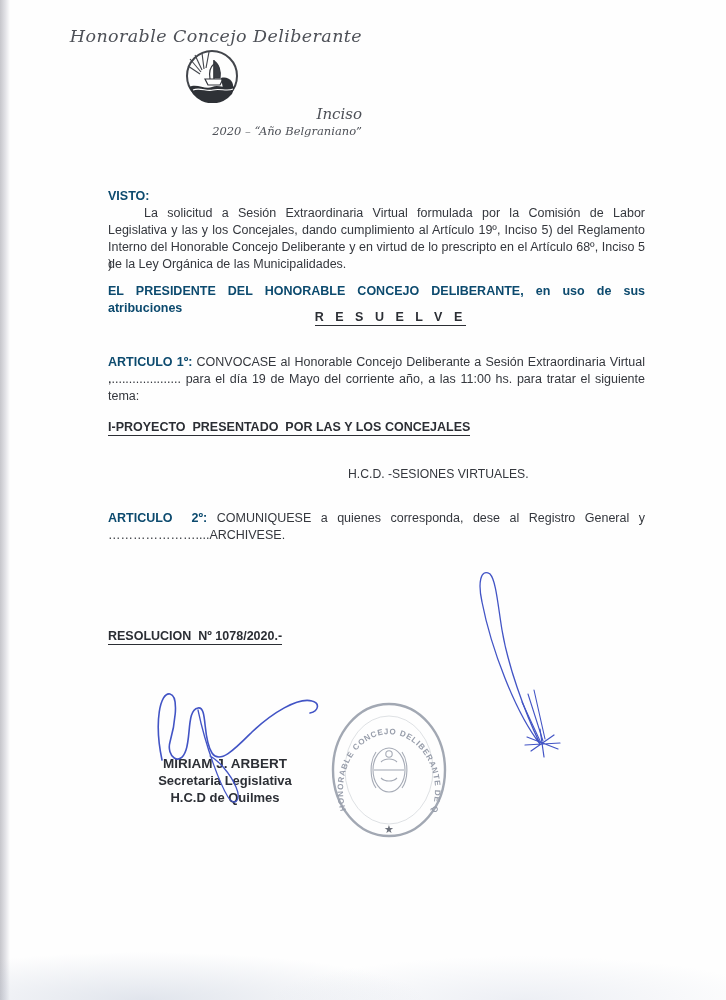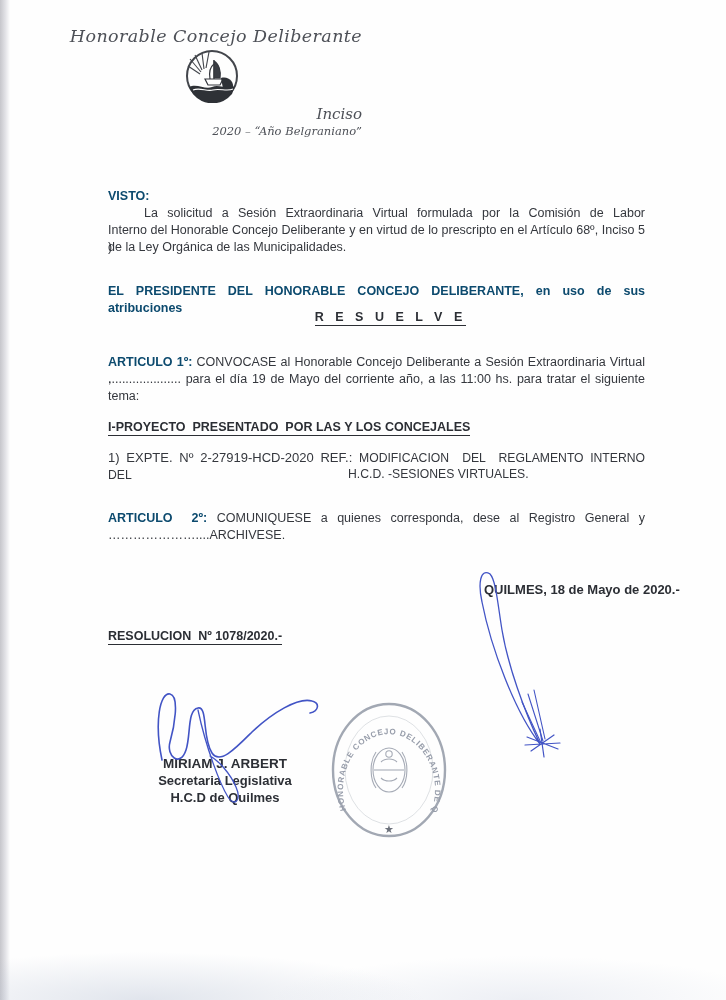--- a/index.html
+++ b/index.html
@@ -71,55 +71,52 @@
       <path d="M36 29 C 44 27 49 33 48 39 L 39 45 Z" fill="#2e3136"></path>
       <path d="M8 41 C 15 38 22 43 28 41 C 35 39 42 43 48 40" stroke="#ffffff" stroke-width="1.1" fill="none"></path>
     </svg>
     <div class="hdr-city">Inciso</div>
     <div class="hdr-motto">2020 – “Año Belgraniano”</div>
   </div>
 
   <div class="abs col line b" style="top:188px">VISTO:</div>
   <div class="abs col" style="top:205px">
     <div class="line jline indent1">La solicitud a Sesión Extraordinaria Virtual formulada por la Comisión de Labor</div>
+    <div class="line jline">Legislativa y las y los Concejales, dando cumplimiento al Artículo 19º, Inciso 5) del Reglamento</div>
     <div class="line jline">Interno del Honorable Concejo Deliberante y en virtud de lo prescripto en el Artículo 68º, Inciso 5 )</div>
     <div class="line">de la Ley Orgánica de las Municipalidades.</div>
   </div>
 
   <div class="abs col line jline b" style="top:283px">EL PRESIDENTE DEL HONORABLE CONCEJO DELIBERANTE, en uso de sus atribuciones</div>
   <div class="abs col resuelve-wrap" style="top:310px">
     <span class="resuelve">R E S U E L V E</span>
   </div>
 
   <div class="abs col" style="top:354px">
     <div class="line jline">
       <span class="b u">ARTICULO 1º:</span><span> CONVOCASE al Honorable Concejo Deliberante a Sesión Extraordinaria Virtual ,</span>
     </div>
     <div class="line jline">..................... para el día 19 de Mayo del corriente año, a las 11:00 hs. para tratar el siguiente</div>
     <div class="line">tema:</div>
   </div>
 
   <div class="abs col" style="top:420px">
     <span class="heading-ul pre">I-PROYECTO  PRESENTADO  POR LAS Y LOS CONCEJALES</span>
   </div>
-  <div class="abs col line jline" style="top:449px">
-    <span class="expte-prefix pre">1) EXPTE. Nº 2-27919-HCD-2020 REF.: </span><span class="expte-subject pre">MODIFICACION  DEL  REGLAMENTO INTERNO   DEL</span>
-  </div>
   <div class="abs col line" style="top:466px">
     <span class="expte2">H.C.D. -SESIONES VIRTUALES.</span>
   </div>
 
   <div class="abs col" style="top:510px">
     <div class="line jline">
       <span class="b u pre">ARTICULO  2º:</span><span> COMUNIQUESE  a  quienes  corresponda,  dese  al  Registro   General y</span>
     </div>
     <div class="line">…………………....ARCHIVESE.</div>
   </div>
 
-  <div class="abs line date-line" style="left:484px; top:581px">QUILMES,  18 de Mayo de 2020.-</div>
   <div class="abs" style="left:108px; top:629px">
     <span class="heading-ul pre">RESOLUCION  Nº 1078/2020.-</span>
   </div>
 
   <div class="abs sigblock" style="left:130px; top:755px">
     <div class="signame">MIRIAM J. ARBERT</div>
     <div class="sigline">Secretaria Legislativa</div>
     <div class="sigline">H.C.D de Quilmes</div>
   </div>
 

